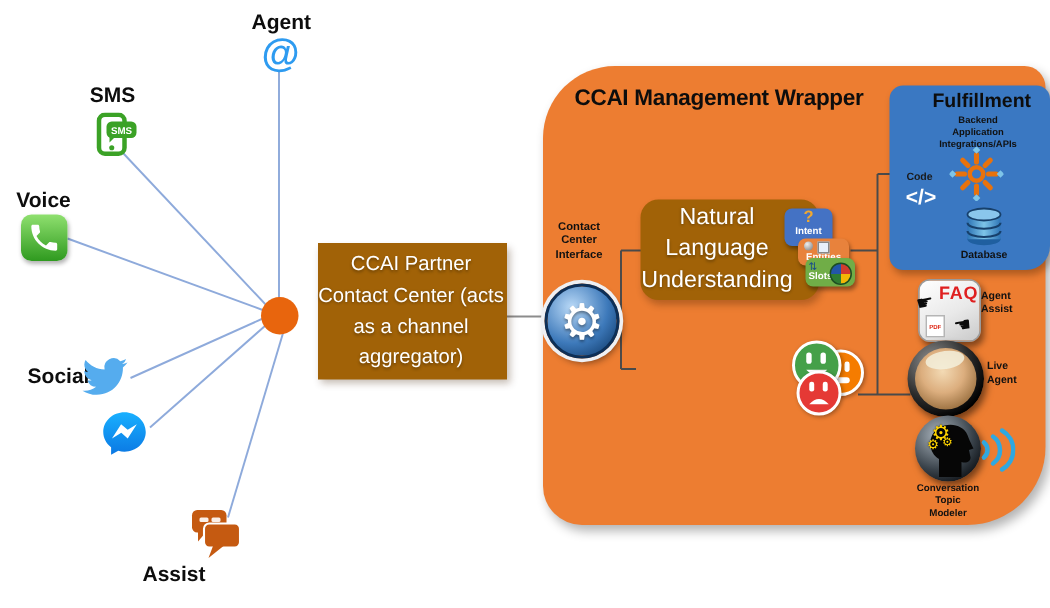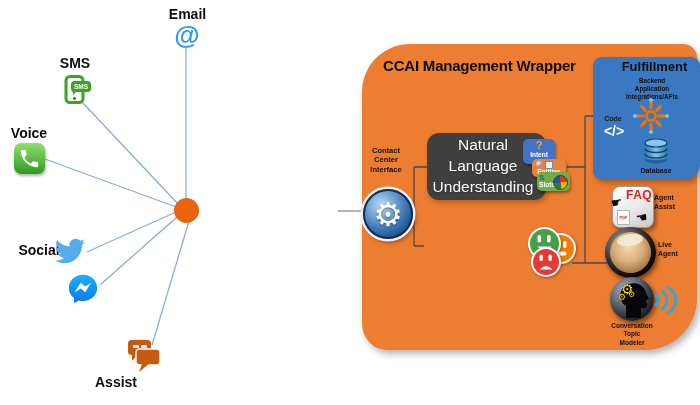--- a/index.html
+++ b/index.html
@@ -1,20 +1,20 @@
 <!DOCTYPE html>
 <html><head>
 <meta charset="utf-8">
 <style>
   html,body{margin:0;padding:0;background:#fff;}
   .canvas{position:relative;width:700px;height:405px;background:#fff;overflow:hidden;
           font-family:"Liberation Sans",sans-serif;}
   .abs{position:absolute;}
   .chan-lbl{font-weight:bold;color:#0d0d0d;font-size:14px;text-align:center;}
-  .bluebox{background:#404040;color:#fff;display:flex;align-items:center;justify-content:flex-end;
+  .bluebox{background:#a16207;color:#fff;display:flex;align-items:center;justify-content:flex-start;
            text-align:center;box-shadow:2px 3px 5px rgba(60,30,0,.30);}
   .rnd{border-radius:12px;}
   .boxtxt{text-shadow:0 1px 2px rgba(0,0,0,.35);}
   .wrapper{background:#ED7D31;border-radius:48px 14px 52px 26px;box-shadow:3px 4px 7px rgba(0,0,0,.30);}
   .wrap-title{font-weight:bold;color:#0d0d0d;font-size:15px;letter-spacing:-.2px;}
   .smallblk{color:#111;font-weight:bold;text-align:center;line-height:1.25;}
   .gear{border-radius:50%;background:radial-gradient(circle at 35% 30%, #b9d9f7, #3d79ba 55%, #123d6e 92%);
         border:2px solid #0d2f57;box-shadow:0 0 0 2.5px #eef0f4, 2px 3px 5px rgba(0,0,0,.45);
         display:flex;align-items:center;justify-content:center;}
   .gear-glyph{font-family:"DejaVu Sans",sans-serif;color:#fff;font-size:33px;line-height:1;
@@ -54,21 +54,21 @@
       <line x1="45" y1="159" x2="176" y2="207"></line>
       <line x1="87" y1="252" x2="176" y2="212"></line>
       <line x1="100" y1="285" x2="177" y2="217"></line>
       <line x1="152" y1="345" x2="189" y2="221"></line>
     </g>
     <line x1="338" y1="211" x2="364" y2="211" stroke="#8c8c8c" stroke-width="1.3"></line>
     <path fill="none" stroke="#4A4A4A" stroke-width="1.3" d="M409 212 H414 M414 167 V246 M414 167 H428 M414 246 H424"></path>
     <path fill="none" stroke="#4A4A4A" stroke-width="1.3" d="M567 167 H585 M585 116 V263 M585 116 H594 M572 263 H607"></path>
   </svg>
 
-  <div class="abs chan-lbl" style="left:160px;top:6px;width:55px;">Email</div>
+  <div class="abs chan-lbl" style="left:160px;top:6px;width:55px;">Agent</div>
   <div class="abs" style="left:170px;top:20px;width:34px;text-align:center;color:#2E9BF0;font-size:26px;font-weight:bold;">@</div>
 
   <div class="abs chan-lbl" style="left:55px;top:55px;width:40px;">SMS</div>
   <svg class="abs" width="32" height="30" viewBox="0 0 32 30" style="left:62px;top:75px;">
     <rect x="4" y="1.5" width="17" height="26" rx="4" fill="#fff" stroke="#3BA226" stroke-width="3"></rect>
     <rect x="9" y="6" width="20" height="11" rx="3.5" fill="#3BA226"></rect>
     <polygon points="11,16 11,20 15,16" fill="#3BA226"></polygon>
     <text x="19" y="14" font-size="6.5" font-weight="bold" fill="#fff" text-anchor="middle" font-family="Liberation Sans, sans-serif">SMS</text>
     <circle cx="12.5" cy="23.5" r="1.7" fill="#3BA226"></circle>
   </svg>
@@ -101,20 +101,23 @@
     <polygon points="7,17 7,24 13,17" fill="#C55A11"></polygon>
     <rect x="8" y="8" width="6" height="3" rx="1" fill="#fff" opacity=".9"></rect>
     <rect x="16" y="8" width="6" height="3" rx="1" fill="#fff" opacity=".9"></rect>
     <rect x="11" y="12" width="24" height="16" rx="3.5" fill="#C55A11" stroke="#fff" stroke-width="1.4"></rect>
     <polygon points="17,27 14,35 24,27" fill="#C55A11"></polygon>
   </svg>
   <div class="abs chan-lbl" style="left:86px;top:374px;width:60px;">Assist</div>
 
   <div class="abs" style="left:174px;top:198px;width:25px;height:25px;border-radius:50%;background:#E8650D;"></div>
 
+  <div class="abs bluebox" style="left:212px;top:162px;width:126px;height:91px;font-size:13.5px;line-height:1.55;">
+    <span class="boxtxt" style="width:124px;">CCAI Partner Contact Center (acts as a channel aggregator)</span>
+  </div>
 
   <div class="abs smallblk" style="left:362px;top:146px;width:48px;font-size:7.5px;">Contact Center Interface</div>
 
   <div class="abs wrap-title" style="left:383px;top:57px;">CCAI Management Wrapper</div>
 
   <div class="abs gear" style="left:363px;top:189px;width:46px;height:46px;">
     <span class="gear-glyph">⚙</span>
   </div>
 
   <div class="abs bluebox rnd" style="left:427px;top:133px;width:119px;height:67px;font-size:15.5px;line-height:1.35;">

